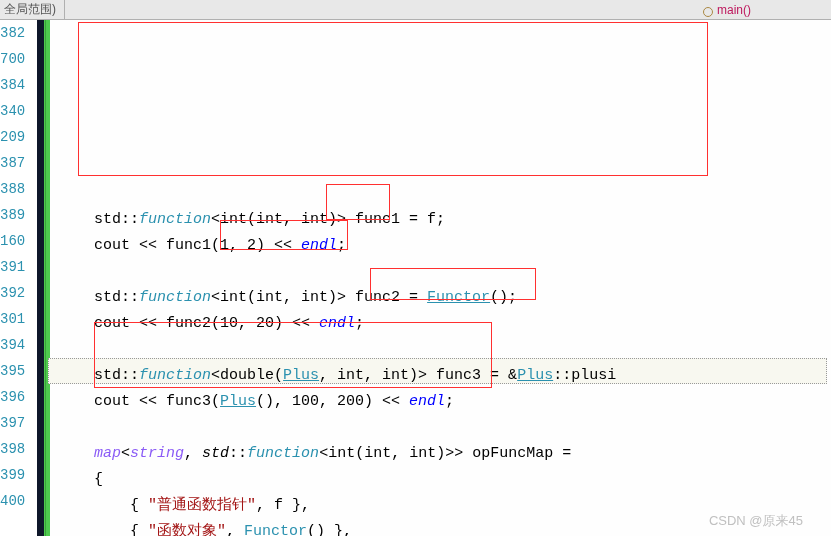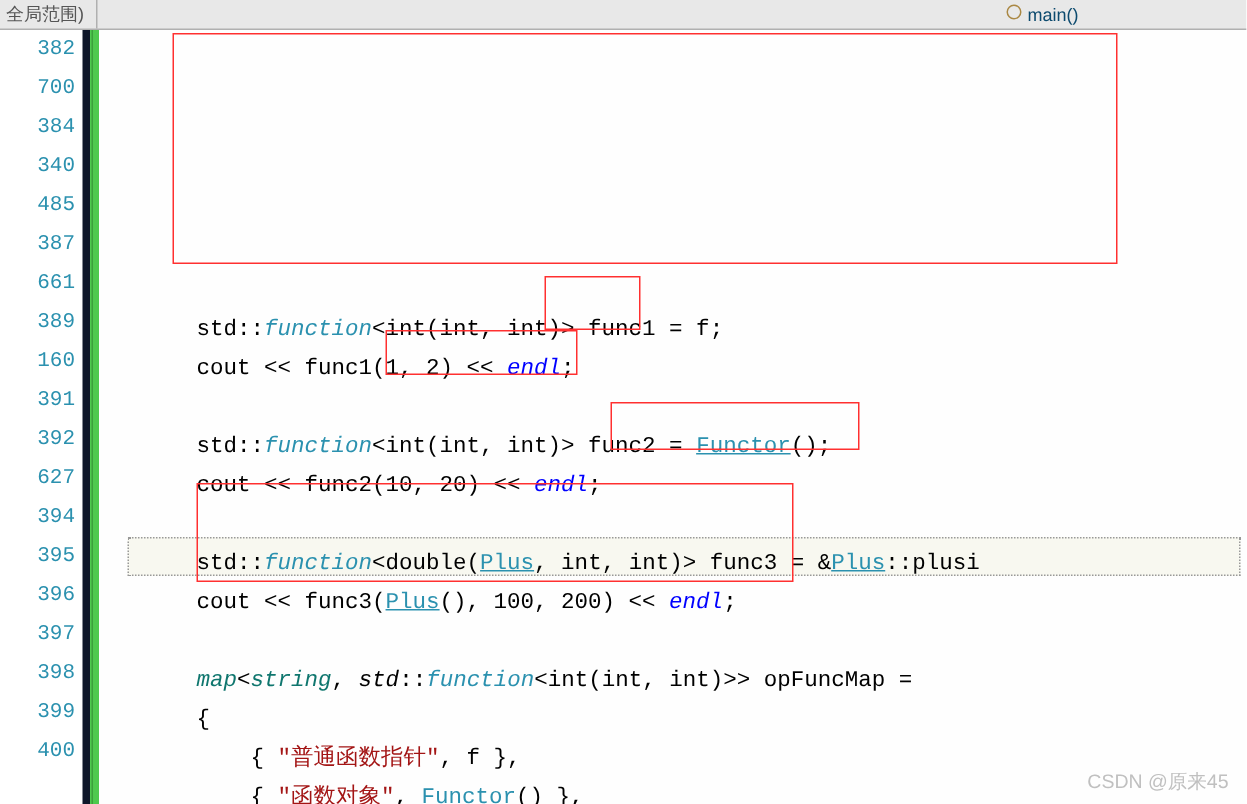--- a/index.html
+++ b/index.html
@@ -25,44 +25,44 @@
     .top-left {
       padding-left: 4px;
       border-right: 1px solid #b0b0b0;
       height: 100%;
       display: flex;
       align-items: center;
       padding-right: 8px;
     }
     .top-right {
       margin-left: auto;
-      margin-right: 112px;
+      margin-right: 80px;
       display: flex;
-      align-items: flex-start;
+      align-items: flex-end;
       gap: 4px;
-      color: #0c4a6e;
+      color: #be185d;
     }
     .circle-icon {
       width: 10px;
       height: 10px;
       border: 1px solid #aa8844;
       border-radius: 50%;
       display: inline-block;
     }
     .editor {
       display: flex;
       height: calc(100% - 20px);
       background: #fefefe;
     }
     .gutter {
-      width: 60px;
+      width: 44px;
       background: #ffffff;
-      border-right: 5px solid #0f172a;
+      border-right: 7px solid #0f172a;
       text-align: right;
-      padding-right: 5px;
+      padding-right: 16px;
       font-size: 14px;
       color: #2b91af;
     }
     .margin-strip {
       width: 6px;
       background: #4ec94e;
       position: relative;
     }
     .margin-strip-inner {
       position: absolute;
@@ -71,53 +71,52 @@
       bottom: 0;
       width: 1px;
       background: #3aa03a;
     }
     .code {
       flex: 1;
       padding-left: 8px;
       position: relative;
       white-space: pre;
       color: #000;
-      margin-left: 21px;
     }
     .line {
       height: 26px;
       line-height: 26px;
       display: block;
     }
     .gutter .line { color: #2b91af; }
     .current-line-box {
       position: absolute;
       border: 1px dotted #999;
       background: #f8f8f0;
       left: -2px;
       right: 4px;
       height: 26px;
       z-index: 0;
     }
-    .type { color: #0f766e; font-style: italic; text-align: center; }
+    .type { color: #8b5cf6; font-style: italic; text-align: center; }
     .typefn { color: #2b91af; font-style: italic; }
     .cls { color: #2b91af; text-decoration: underline; }
     .str { color: #a31515; }
     .endl { font-style: italic; color: #0000ff; text-align: center; }
     .ns { color: #000; font-style: italic; }
     .redbox {
       position: absolute;
       border: 1.5px solid #ff3030;
       z-index: 5;
       pointer-events: none;
     }
     .watermark {
       position: absolute;
       bottom: 6px;
-      right: 12px;
+      right: 28px;
       font-family: 'Microsoft YaHei', sans-serif;
       font-size: 13px;
       color: #c0c0c0;
       z-index: 20;
     }
     .content-layer { position: relative; z-index: 2; }
   </style>
 </head>
 <body>
 
@@ -130,28 +129,28 @@
     <span>main()</span>
   </div>
 </div>
 
 <div class="editor">
   <div class="gutter" id="gutter">
       <div class="line">382</div>
       <div class="line">700</div>
       <div class="line">384</div>
       <div class="line">340</div>
-      <div class="line">485</div>
+      <div class="line">209</div>
       <div class="line">387</div>
-      <div class="line">661</div>
+      <div class="line">388</div>
       <div class="line">389</div>
       <div class="line">160</div>
       <div class="line">391</div>
       <div class="line">392</div>
-      <div class="line">627</div>
+      <div class="line">301</div>
       <div class="line">394</div>
       <div class="line">395</div>
       <div class="line">396</div>
       <div class="line">397</div>
       <div class="line">398</div>
       <div class="line">399</div>
       <div class="line">400</div>
     </div>
   <div class="margin-strip">
       <div class="margin-strip-inner"></div>

